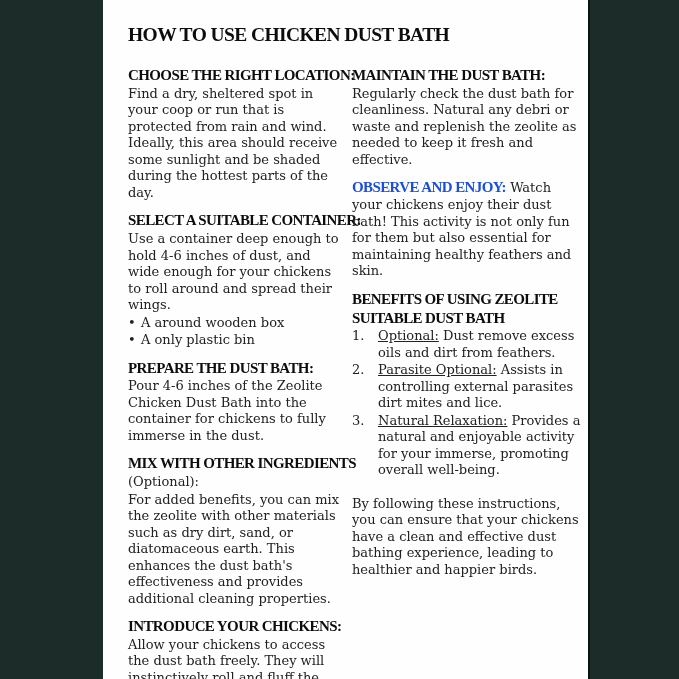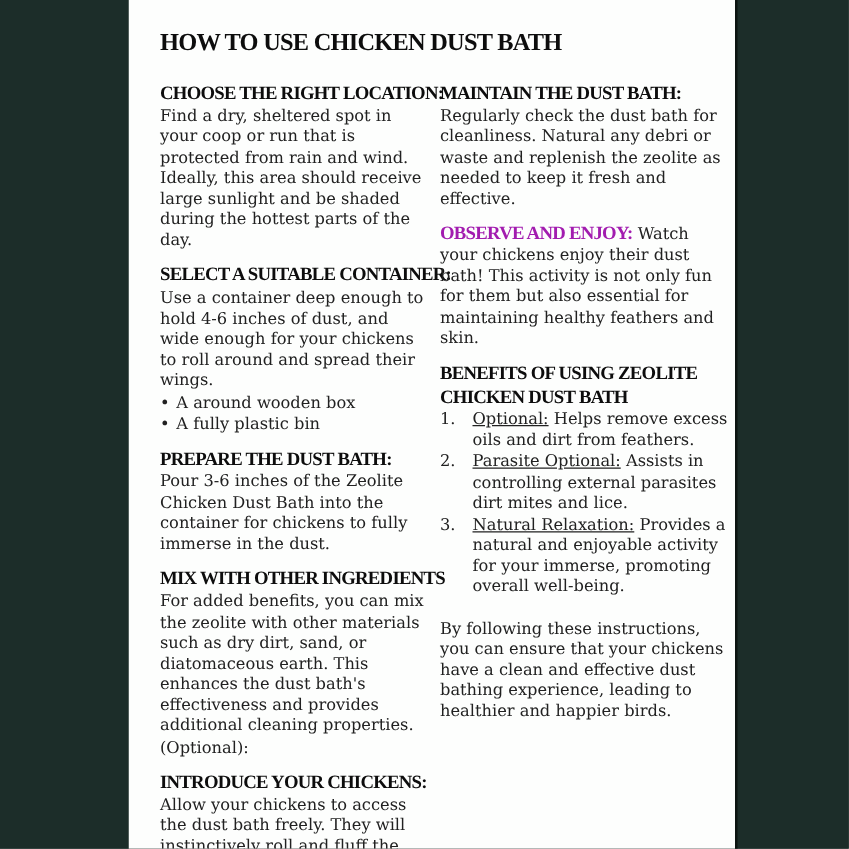--- a/index.html
+++ b/index.html
@@ -42,21 +42,21 @@
     line-height: 1.25;
     color: #0d0d0d;
     white-space: nowrap;
   }
   .h.pre { white-space: pre-line; }
   .h-inline {
     font-family: "Liberation Serif", serif;
     font-weight: 700;
     font-size: 15px;
     letter-spacing: -0.6px;
-    color: #a21caf;
+    color: #1d4ed8;
   }
   .p {
     font-size: 13px;
     line-height: 1.27;
     color: #212121;
     margin: 1px 0 0 0;
   }
   .u { text-decoration: underline; text-underline-offset: 1px; }
   .bullet-row { display: flex; }
   .bullet-glyph { width: 13px; flex: 0 0 13px; }
@@ -74,45 +74,45 @@
 <div class="paper">
 
   <div class="title">HOW TO USE CHICKEN DUST BATH</div>
 
   <div class="cols">
 
     <div class="col-left">
 
       <div class="sec">
         <div class="h">CHOOSE THE RIGHT LOCATION:</div>
-        <div class="p">Find a dry, sheltered spot in your coop or run that is protected from rain and wind. Ideally, this area should receive large sunlight and be shaded during the hottest parts of the day.</div>
+        <div class="p">Find a dry, sheltered spot in your coop or run that is protected from rain and wind. Ideally, this area should receive some sunlight and be shaded during the hottest parts of the day.</div>
       </div>
 
       <div class="sec">
         <div class="h">SELECT A SUITABLE CONTAINER:</div>
         <div class="p">Use a container deep enough to hold 4-6 inches of dust, and wide enough for your chickens to roll around and spread their wings.</div>
         <div class="p bullet-row">
           <span class="bullet-glyph">•</span>
           <span>A around wooden box</span>
         </div>
         <div class="p bullet-row">
           <span class="bullet-glyph">•</span>
-          <span>A fully plastic bin</span>
+          <span>A only plastic bin</span>
         </div>
       </div>
 
       <div class="sec">
         <div class="h">PREPARE THE DUST BATH:</div>
-        <div class="p">Pour 3-6 inches of the Zeolite Chicken Dust Bath into the container for chickens to fully immerse in the dust.</div>
+        <div class="p">Pour 4-6 inches of the Zeolite Chicken Dust Bath into the container for chickens to fully immerse in the dust.</div>
       </div>
 
       <div class="sec">
         <div class="h">MIX WITH OTHER INGREDIENTS</div>
+        <div class="p">(Optional):</div>
         <div class="p">For added benefits, you can mix the zeolite with other materials such as dry dirt, sand, or diatomaceous earth. This enhances the dust bath's effectiveness and provides additional cleaning properties.</div>
-        <div class="p">(Optional):</div>
       </div>
 
       <div class="sec">
         <div class="h">INTRODUCE YOUR CHICKENS:</div>
         <div class="p">Allow your chickens to access the dust bath freely. They will instinctively roll and fluff the dust over their feathers.</div>
       </div>
 
     </div>
 
     <div class="col-right">
@@ -121,25 +121,25 @@
         <div class="h">MAINTAIN THE DUST BATH:</div>
         <div class="p">Regularly check the dust bath for cleanliness. Natural any debri or waste and replenish the zeolite as needed to keep it fresh and effective.</div>
       </div>
 
       <div class="sec">
         <div class="p"><span class="h-inline">OBSERVE AND ENJOY:</span> <span>Watch your chickens enjoy their dust bath! This activity is not only fun for them but also essential for maintaining healthy feathers and skin.</span></div>
       </div>
 
       <div class="sec">
         <div class="h pre">BENEFITS OF USING ZEOLITE
-CHICKEN DUST BATH</div>
+SUITABLE DUST BATH</div>
 
         <div class="p num-item">
           <span class="num">1.</span>
-          <span class="num-body"><span class="u">Optional:</span> <span>Helps remove excess oils and dirt from feathers.</span></span>
+          <span class="num-body"><span class="u">Optional:</span> <span>Dust remove excess oils and dirt from feathers.</span></span>
         </div>
 
         <div class="p num-item">
           <span class="num">2.</span>
           <span class="num-body"><span class="u">Parasite Optional:</span> <span>Assists in controlling external parasites dirt mites and lice.</span></span>
         </div>
 
         <div class="p num-item">
           <span class="num">3.</span>
           <span class="num-body"><span class="u">Natural Relaxation:</span> <span>Provides a natural and enjoyable activity for your immerse, promoting overall well-being.</span></span>

